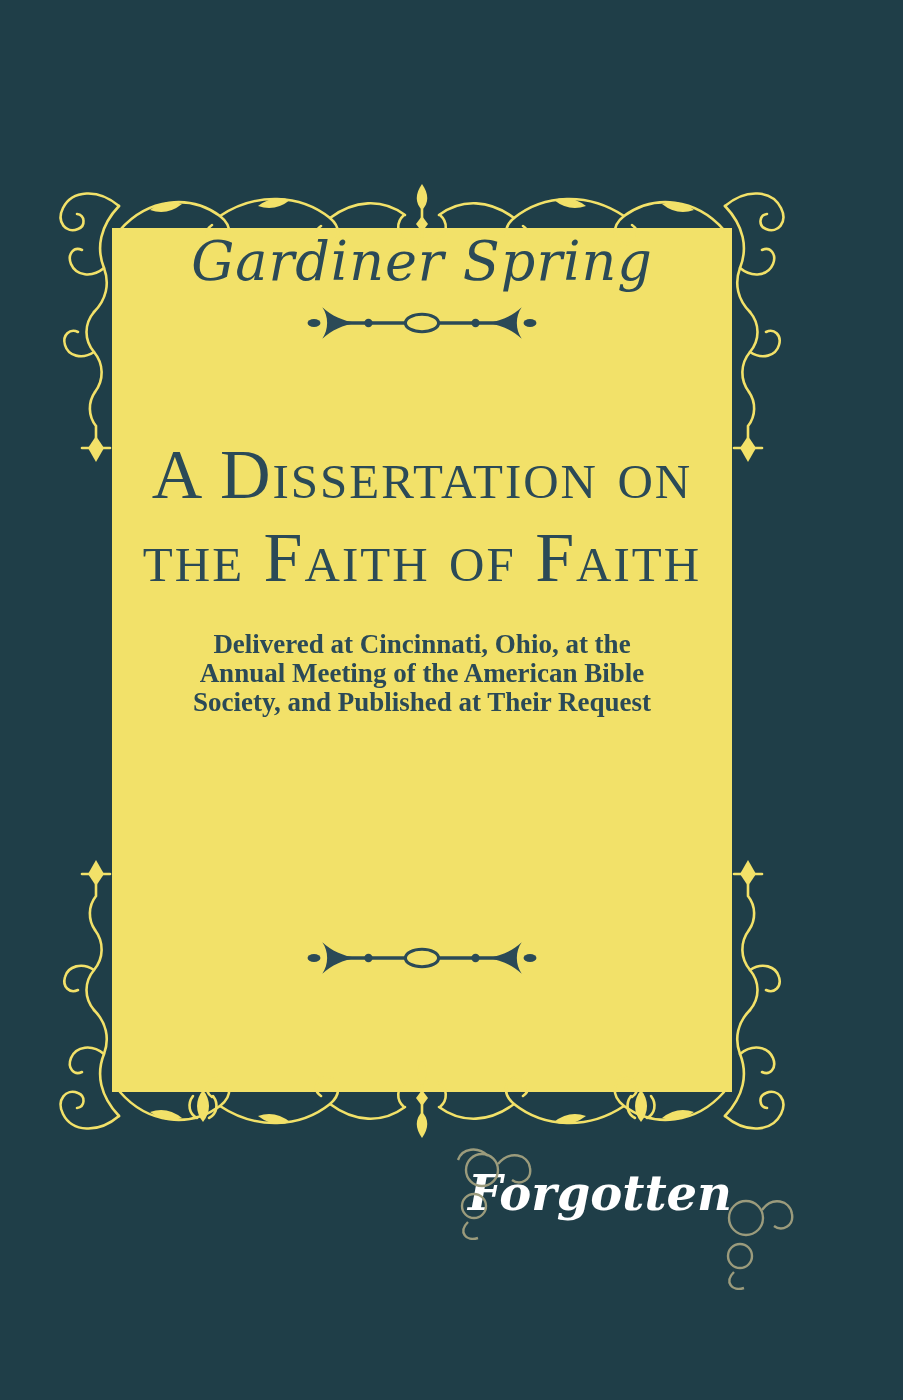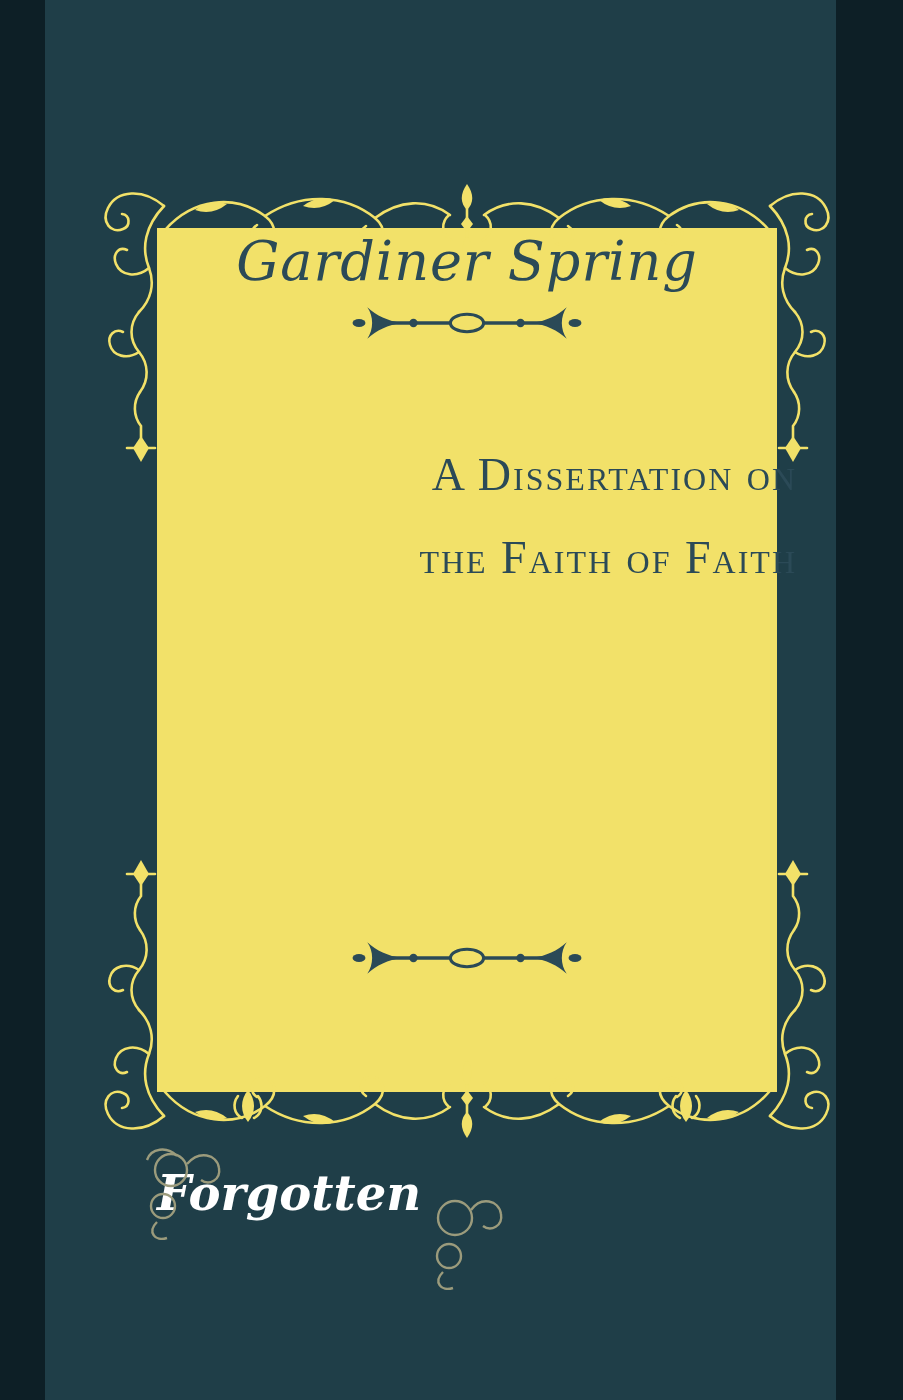--- a/index.html
+++ b/index.html
@@ -1,22 +1,21 @@
 <!DOCTYPE html>
 <html><head>
 <meta charset="utf-8">
 <style>
   html,body{margin:0;padding:0;background:#0d1f26;}
   .cover{
     position:relative;
-    width:791px;height:1400px;
+    width:903px;height:1400px;
     background:#1f3e48;
     overflow:hidden;
     font-family:"Liberation Serif", serif;
-    margin-left:45px;
   }
   .panel{
     position:absolute;
     left:112px;top:228px;width:620px;height:864px;
     background:#f2e169;
   }
   .ornament{
     position:absolute;left:0;top:0;width:903px;height:1400px;
     pointer-events:none;
   }
@@ -35,36 +34,36 @@
     position:absolute;left:302px;width:240px;height:44px;
   }
   .divider.d1{top:301px;}
   .divider.d2{top:936px;}
   .divider line{stroke:#2b4a57;stroke-width:3.6;}
   .divider .bell{fill:#2b4a57;}
   .divider .oval{fill:#f2e169;stroke:#2b4a57;stroke-width:3.4;}
   .divider .dot{fill:#2b4a57;}
   .title{
     position:absolute;left:92px;top:433px;width:660px;
-    text-align:right;
+    text-align:center;
     font-variant:small-caps;
-    font-size:46px;line-height:83px;
+    font-size:70px;line-height:83px;
     letter-spacing:2px;
     color:#2b4a57;
   }
   .subtitle{
     position:absolute;left:132px;top:630px;width:580px;
     text-align:center;
     font-weight:bold;
     font-size:27px;line-height:29px;
     color:#2b4a57;
   }
   .logo{
     position:absolute;left:112px;top:1158px;width:620px;
-    display:flex;justify-content:flex-start;align-items:baseline;gap:20px;
+    display:flex;justify-content:flex-end;align-items:baseline;
     font-family:"DejaVu Serif", serif;
     font-style:italic;font-weight:bold;
     font-size:48px;line-height:70px;
     color:#ffffff;
   }
   .logo .word{position:relative;display:inline-block;}
   .logo svg{position:absolute;pointer-events:none;}
   .logo .swirl path,.logo .swirl circle{stroke:#9b9b7c;stroke-width:2.4;fill:none;}
 </style>
 </head>
@@ -130,20 +129,25 @@
     <path class="bell" d="M -70,0 C -86,-2 -98,-8 -108,-17 C -101,-7 -101,7 -108,17 C -98,8 -86,2 -70,0 Z" stroke="none"></path>
     <ellipse class="bell" cx="117" cy="0" rx="7" ry="4.4"></ellipse>
     <ellipse class="bell" cx="-117" cy="0" rx="7" ry="4.4"></ellipse>
   </svg>
 
   <div class="title">
     <div>A Dissertation on</div>
     <div>the Faith of Faith</div>
   </div>
 
+  <div class="subtitle">
+    <div>Delivered at Cincinnati, Ohio, at the</div>
+    <div>Annual Meeting of the American Bible</div>
+    <div>Society, and Published at Their Request</div>
+  </div>
 
   <svg class="divider d2" viewBox="-130 -22 260 44" aria-hidden="true">
     <line x1="-92" y1="0" x2="92" y2="0"></line>
     <ellipse class="oval" cx="0" cy="0" rx="18" ry="9.5"></ellipse>
     <circle class="dot" cx="-58" cy="0" r="4.5"></circle>
     <circle class="dot" cx="58" cy="0" r="4.5"></circle>
     <path class="bell" d="M 70,0 C 86,-2 98,-8 108,-17 C 101,-7 101,7 108,17 C 98,8 86,2 70,0 Z" stroke="none"></path>
     <path class="bell" d="M -70,0 C -86,-2 -98,-8 -108,-17 C -101,-7 -101,7 -108,17 C -98,8 -86,2 -70,0 Z" stroke="none"></path>
     <ellipse class="bell" cx="117" cy="0" rx="7" ry="4.4"></ellipse>
     <ellipse class="bell" cx="-117" cy="0" rx="7" ry="4.4"></ellipse>

